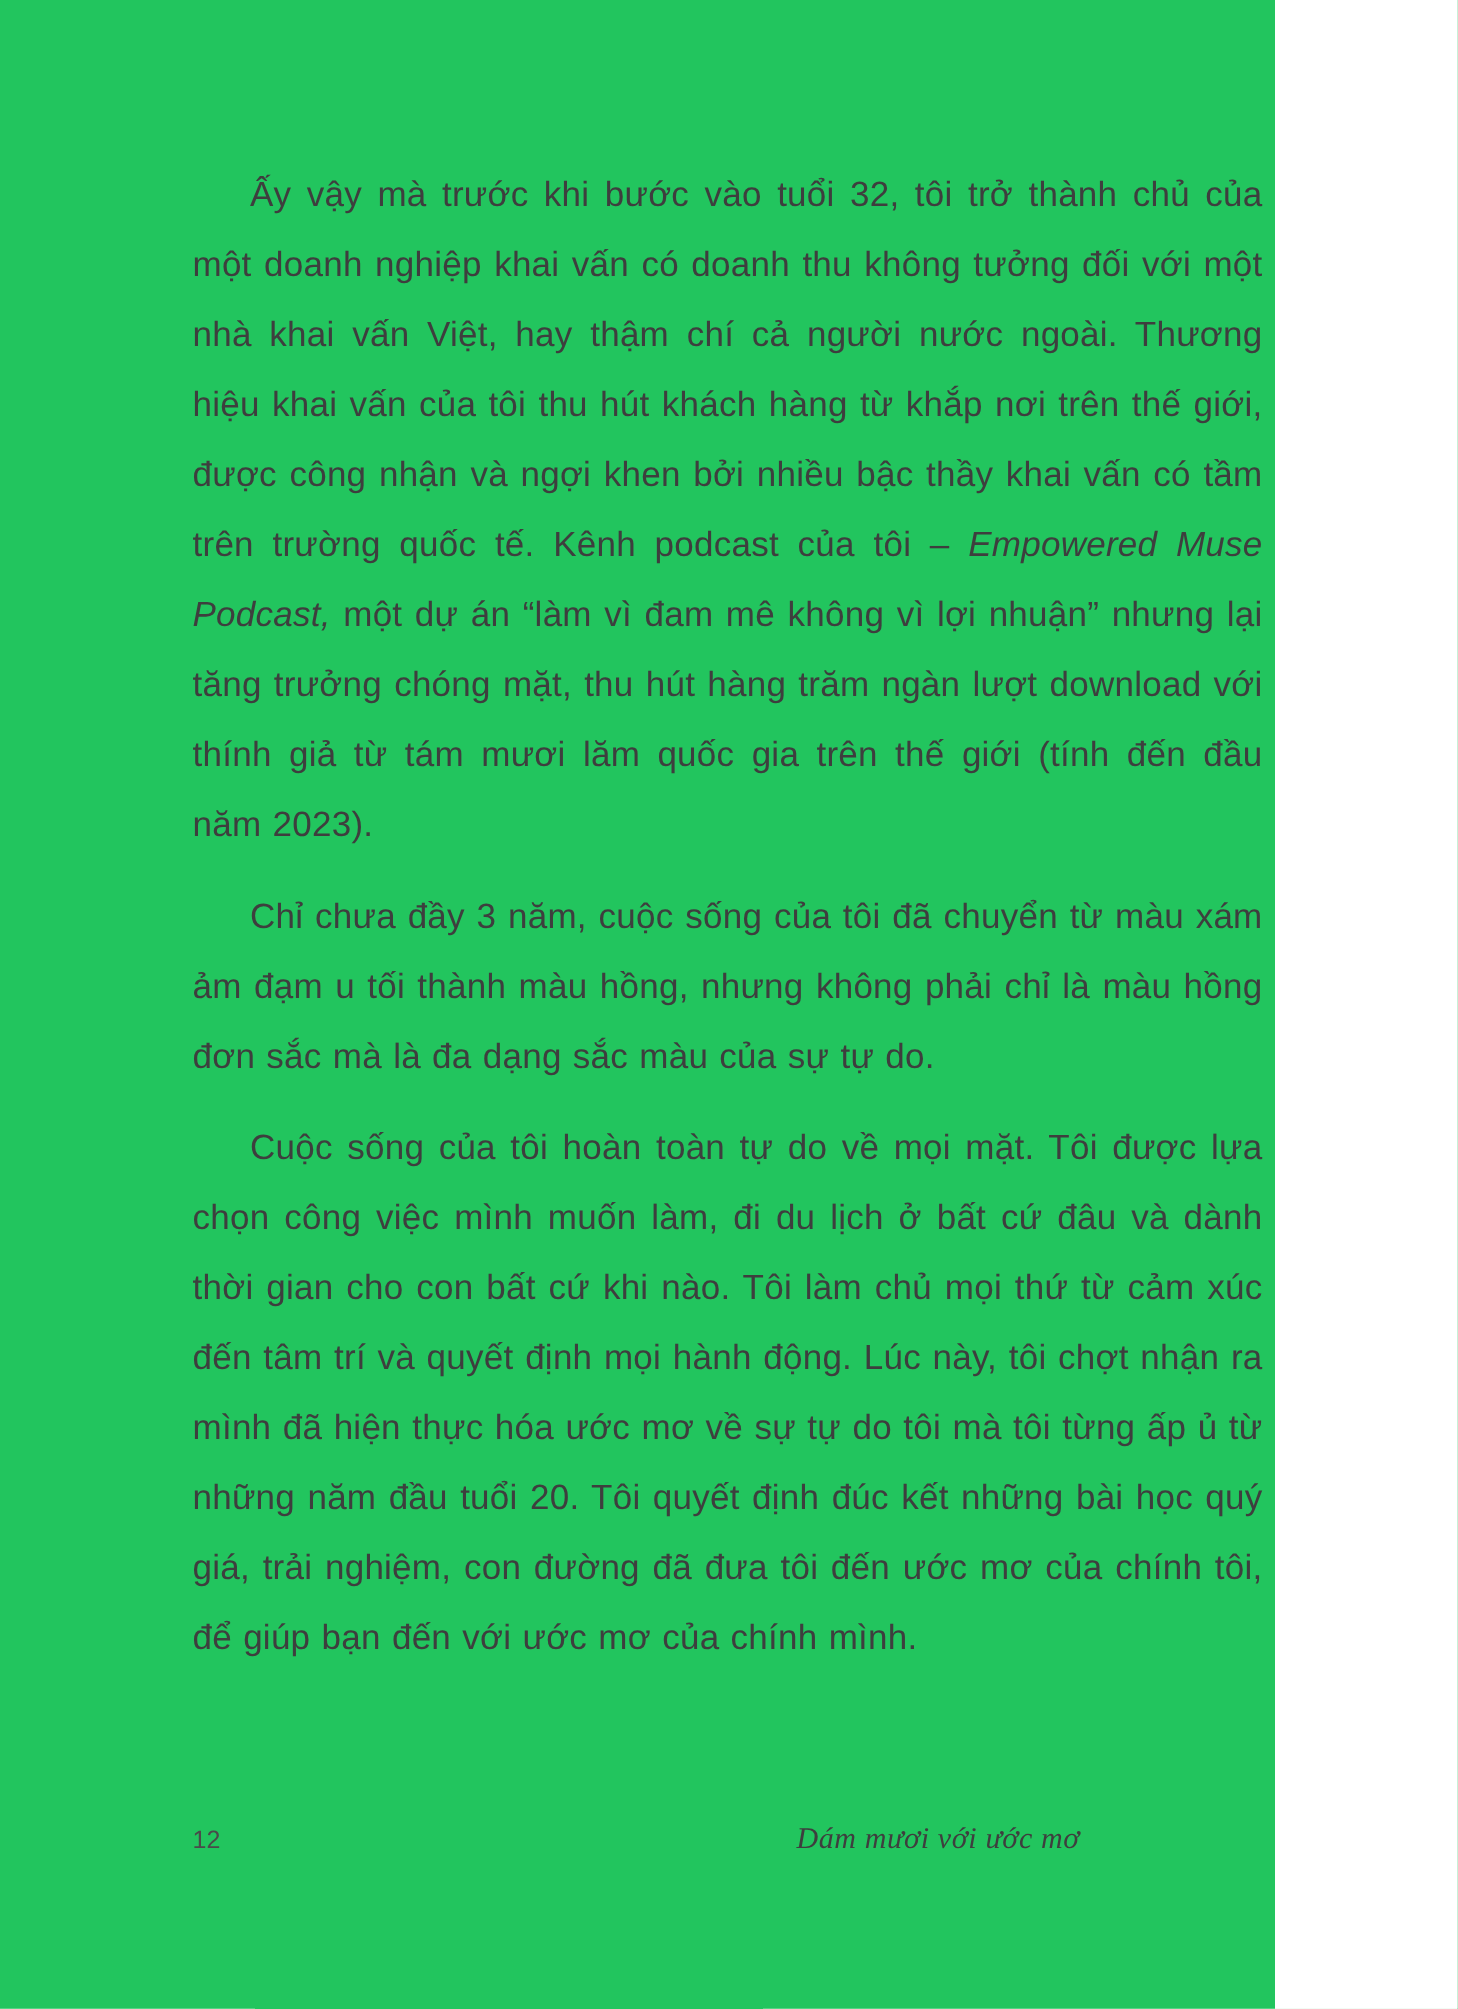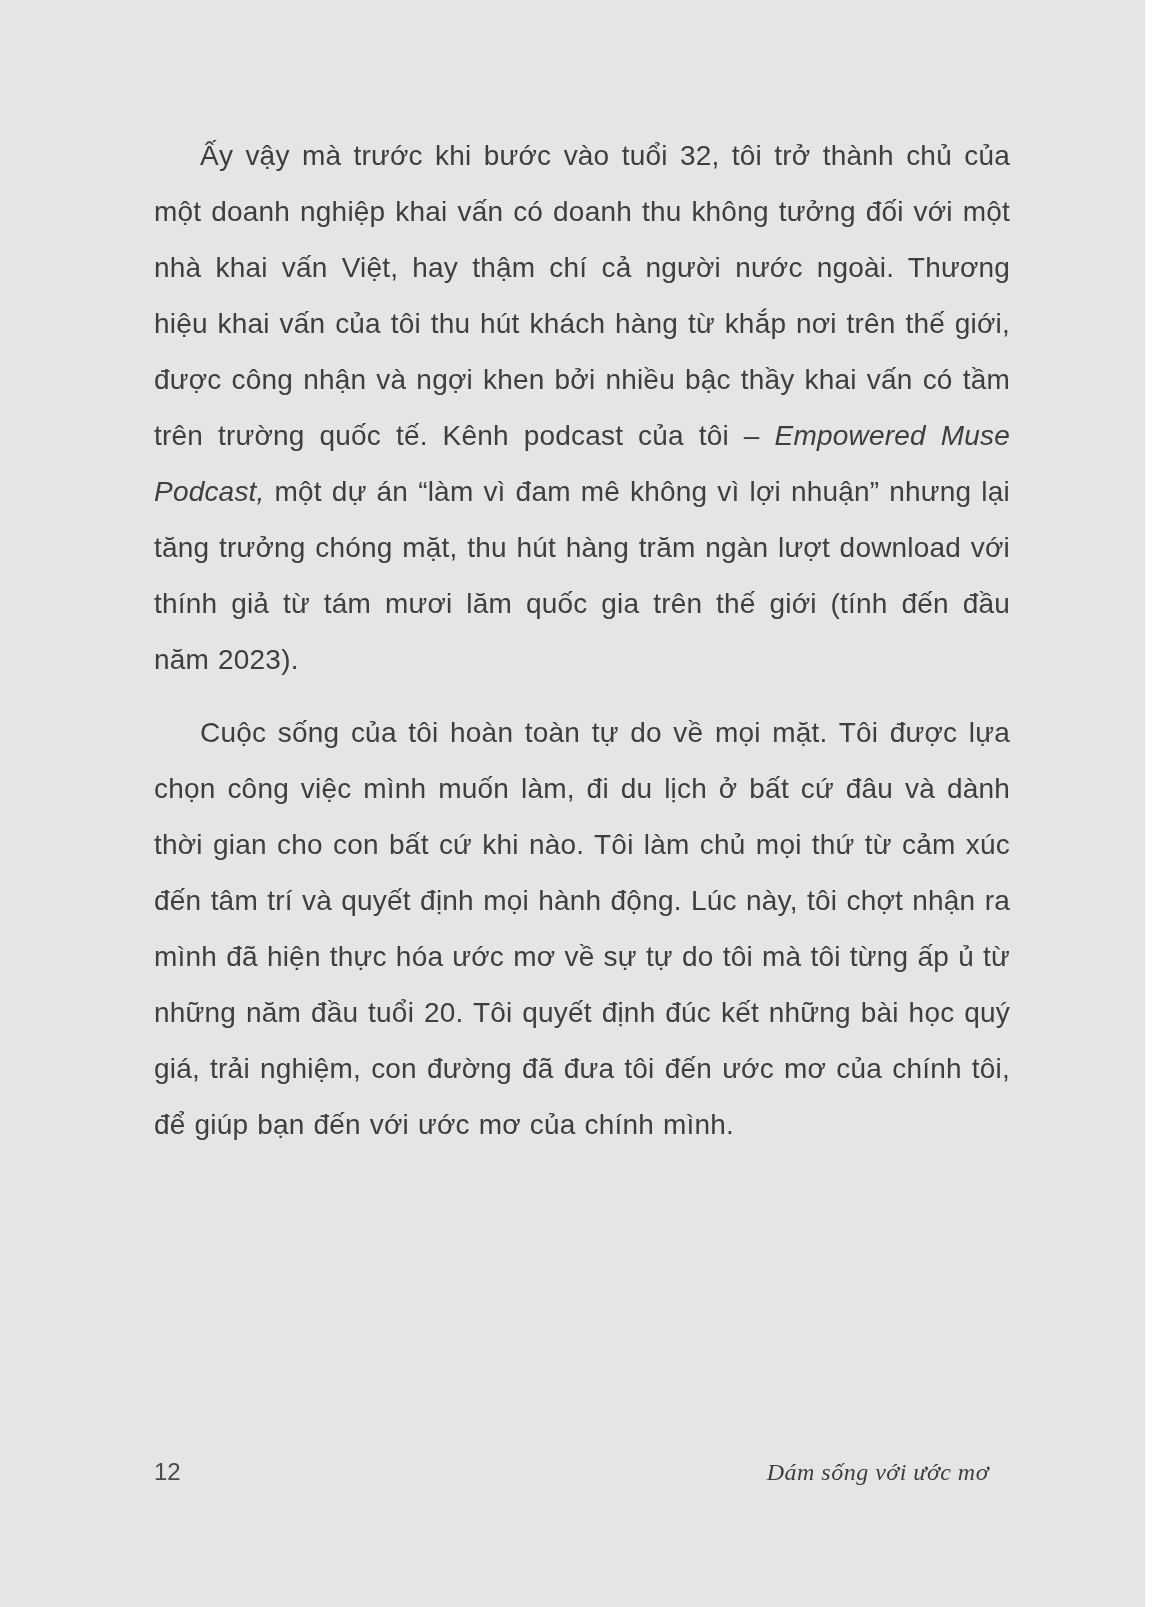--- a/index.html
+++ b/index.html
@@ -12,23 +12,23 @@
     height: 1607px;
     position: relative;
     font-family: "Liberation Sans", sans-serif;
     color: #3e3e3e;
     overflow: hidden;
   }
   .page {
     position: absolute;
     top: 0;
     left: 0;
-    width: 1145px;
+    width: 1020px;
     height: 1607px;
-    background: #e5e5e5;
+    background: #22c55e;
   }
   .text-block {
     position: absolute;
     top: 128px;
     left: 154px;
     width: 856px;
   }
   .para {
     font-size: 28px;
     line-height: 56px;
@@ -44,45 +44,46 @@
   .footer {
     position: absolute;
     left: 154px;
     right: 156px;
     top: 1458px;
     display: flex;
     justify-content: space-between;
     align-items: baseline;
   }
   .page-number {
-    font-size: 24px;
+    font-size: 20px;
     color: #4a4a4a;
     font-family: "Liberation Sans", sans-serif;
   }
   .footer-title {
     font-size: 24px;
     color: #3e3e3e;
     font-style: italic;
     font-family: "Liberation Serif", serif;
     letter-spacing: 0.5px;
   }
 </style>
 </head>
 <body>
 
 <div class="page">
 
   <div class="text-block">
 
     <p class="para"><span>Ấy vậy mà trước khi bước vào tuổi 32, tôi trở thành chủ của một doanh nghiệp khai vấn có doanh thu không tưởng đối với một nhà khai vấn Việt, hay thậm chí cả người nước ngoài. Thương hiệu khai vấn của tôi thu hút khách hàng từ khắp nơi trên thế giới, được công nhận và ngợi khen bởi nhiều bậc thầy khai vấn có tầm trên trường quốc tế. Kênh podcast của tôi – </span><em>Empowered Muse Podcast,</em><span> một dự án “làm vì đam mê không vì lợi nhuận” nhưng lại tăng trưởng chóng mặt, thu hút hàng trăm ngàn lượt download với thính giả từ tám mươi lăm quốc gia trên thế giới (tính đến đầu năm 2023).</span></p>
 
+    <p class="para">Chỉ chưa đầy 3 năm, cuộc sống của tôi đã chuyển từ màu xám ảm đạm u tối thành màu hồng, nhưng không phải chỉ là màu hồng đơn sắc mà là đa dạng sắc màu của sự tự do.</p>
 
     <p class="para">Cuộc sống của tôi hoàn toàn tự do về mọi mặt. Tôi được lựa chọn công việc mình muốn làm, đi du lịch ở bất cứ đâu và dành thời gian cho con bất cứ khi nào. Tôi làm chủ mọi thứ từ cảm xúc đến tâm trí và quyết định mọi hành động. Lúc này, tôi chợt nhận ra mình đã hiện thực hóa ước mơ về sự tự do tôi mà tôi từng ấp ủ từ những năm đầu tuổi 20. Tôi quyết định đúc kết những bài học quý giá, trải nghiệm, con đường đã đưa tôi đến ước mơ của chính tôi, để giúp bạn đến với ước mơ của chính mình.</p>
 
 
   </div>
 
   <div class="footer">
     <span class="page-number">12</span>
-    <span class="footer-title">Dám sống với ước mơ</span>
+    <span class="footer-title">Dám mươi với ước mơ</span>
   </div>
 
 </div>
 
 </body></html>

